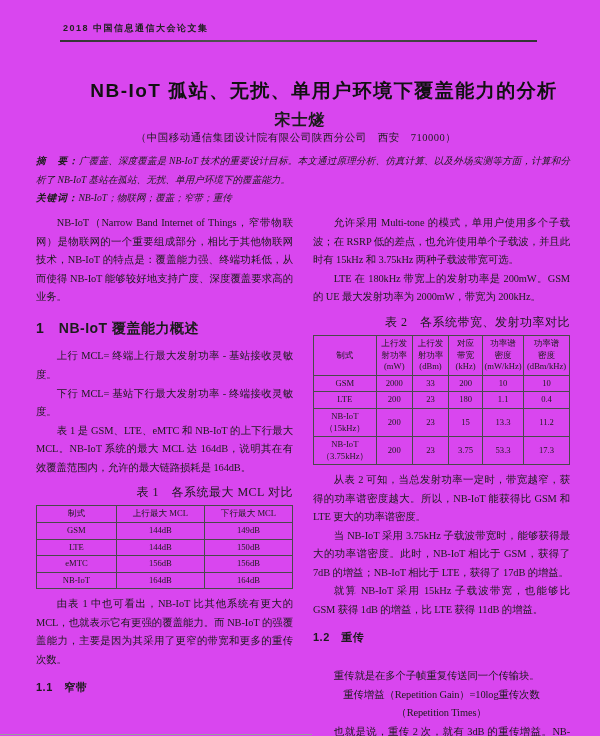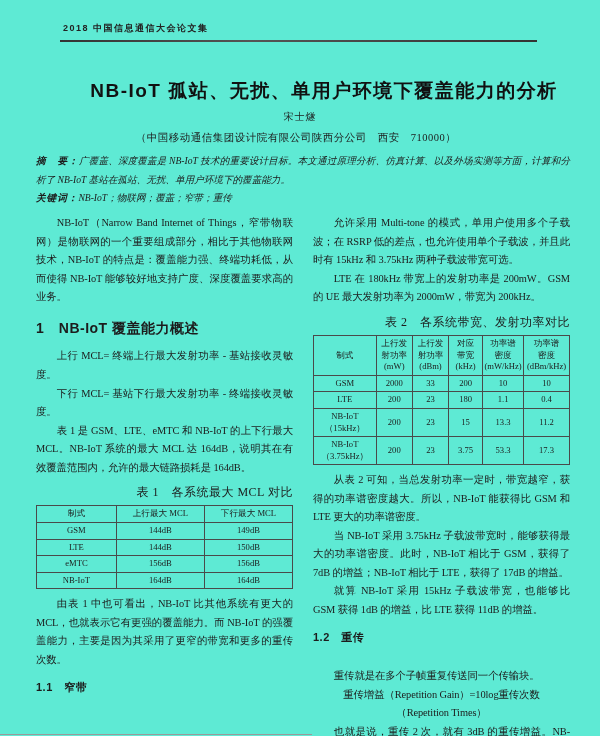--- a/index.html
+++ b/index.html
@@ -1,19 +1,19 @@
 <!DOCTYPE html>
 <html><head>
 <meta charset="utf-8">
 <style>
   html,body{margin:0;padding:0;background:#ffffff;}
   .page{
     position:relative;
     width:600px;height:736px;
-    background:#5eead4;
+    background:#d946ef;
     overflow:hidden;
     font-family:"Liberation Serif","DejaVu Serif",serif;
     color:#1c1c1c;
   }
   .journal-header{
     position:absolute;left:63px;top:22px;
     font-family:"Liberation Sans","DejaVu Sans",sans-serif;
     font-size:9px;font-weight:bold;letter-spacing:1.5px;color:#222;
   }
   .header-rule{
@@ -21,21 +21,21 @@
     background:linear-gradient(to right,#333,#555 40%,#333);
   }
   .paper-title{
     position:absolute;top:78px;left:0;right:0;
     text-align:center;
     font-family:"Liberation Sans","DejaVu Sans",sans-serif;
     font-size:19px;font-weight:bold;letter-spacing:1.5px;color:#111;padding-left:48px;
   }
   .author{
     position:absolute;top:110px;left:0;right:0;text-align:center;
-    font-size:10px;font-weight:normal;letter-spacing:1px;
+    font-size:16px;font-weight:bold;letter-spacing:1px;
   }
   .affiliation{
     position:absolute;top:131px;left:0;right:8px;text-align:center;
     font-size:10.5px;letter-spacing:.5px;
   }
   .abstract-block{
     position:absolute;top:152px;left:36px;right:30px;
     font-size:9.6px;line-height:1.95;font-style:italic;text-align:justify;
   }
   .abstract-block .lbl{font-style:italic;font-weight:bold;letter-spacing:1px;}

